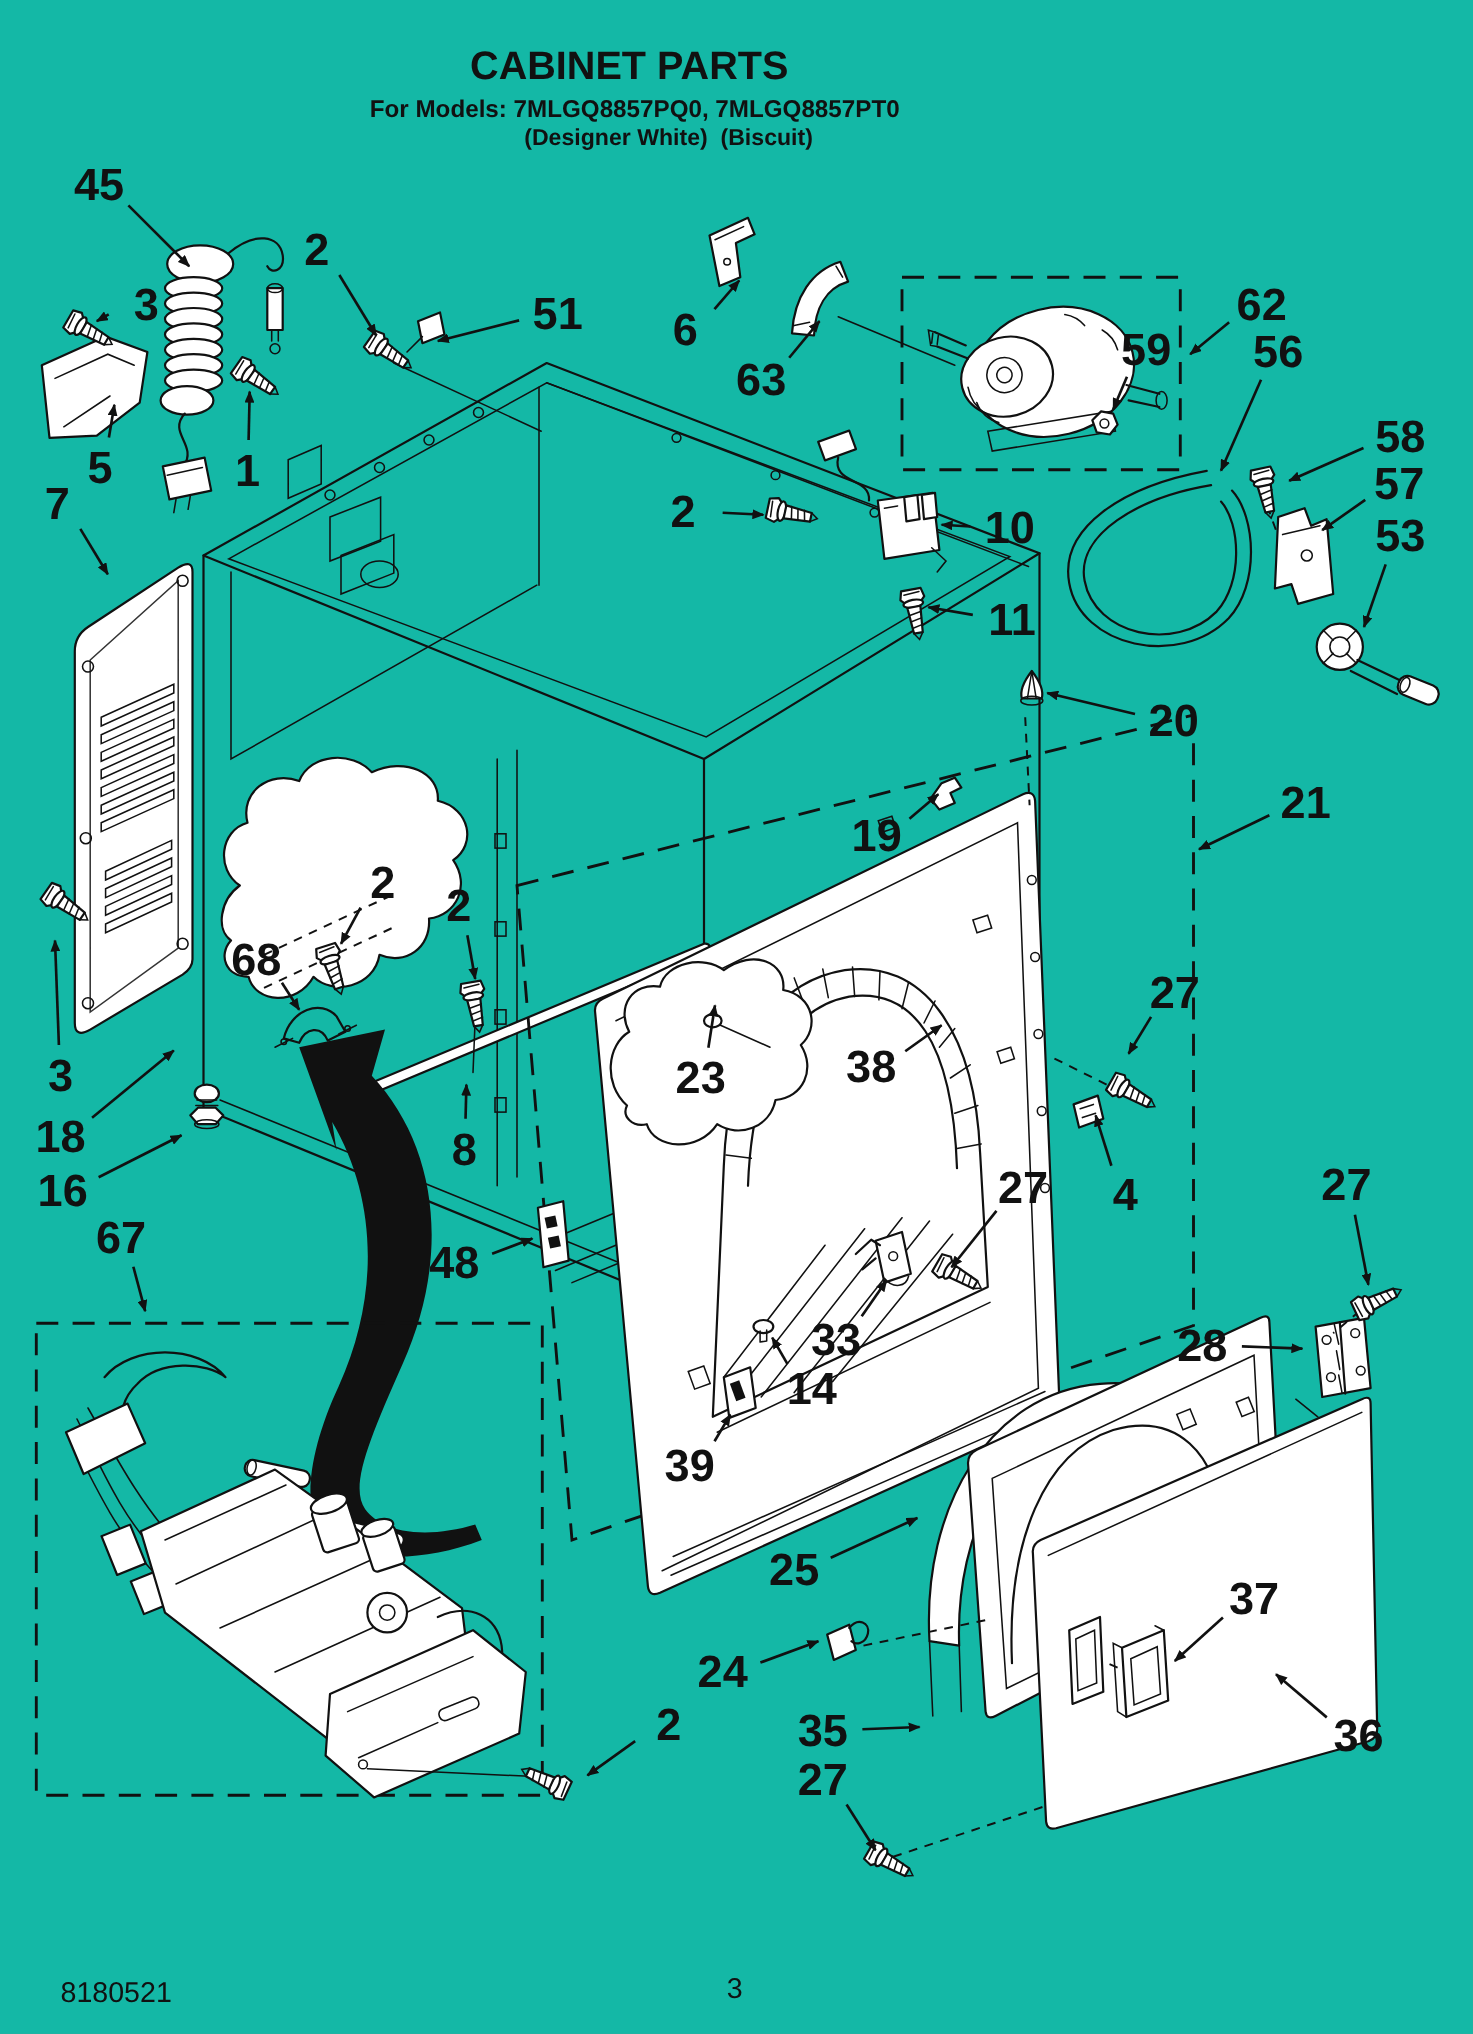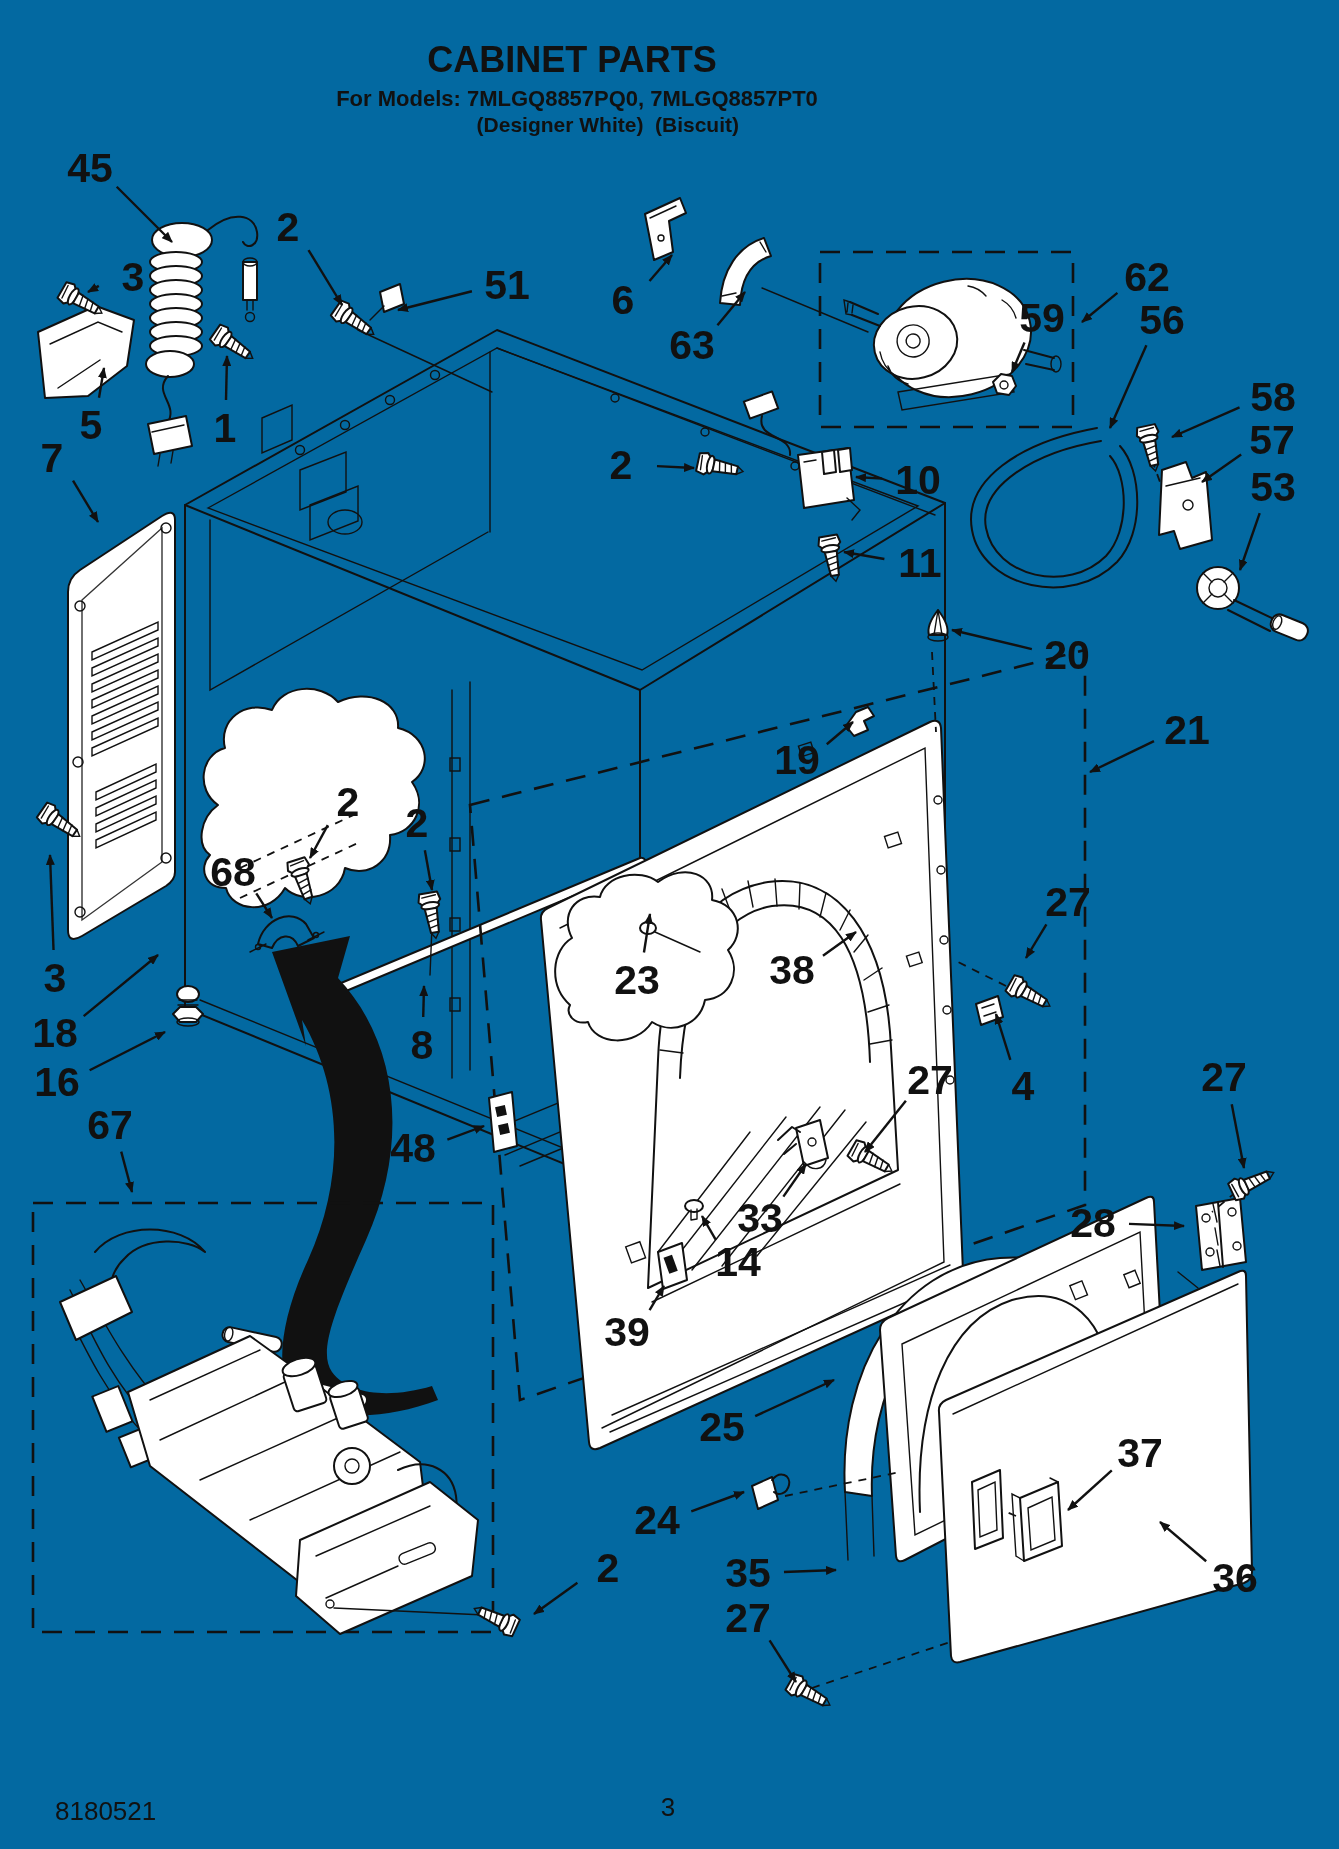--- a/index.html
+++ b/index.html
@@ -1,18 +1,18 @@
 <!DOCTYPE html>
 <html><head>
 <meta charset="utf-8">
 <style>
   html,body{margin:0;padding:0;background:#888;}
   .sheet{
     position:relative;width:1339px;height:1849px;margin:0 auto;
-    background:#0369a1;font-family:"Liberation Sans","DejaVu Sans",sans-serif;
+    background:#14b8a6;font-family:"Liberation Sans","DejaVu Sans",sans-serif;
     overflow:hidden;
   }
   svg{display:block;position:absolute;left:0;top:0;}
   .ink{stroke:#111;fill:none;stroke-width:2;stroke-linecap:round;stroke-linejoin:round;}
   .ink-thin{stroke:#111;fill:none;stroke-width:1.4;stroke-linecap:round;}
   .white-fill{fill:#fff;stroke:#111;stroke-width:2;stroke-linejoin:round;}
   .dashed{stroke:#111;fill:none;stroke-width:2.6;stroke-dasharray:20 13;}
   .dashed-sm{stroke:#111;fill:none;stroke-width:1.8;stroke-dasharray:8 7;}
   .blackfill{fill:#111;stroke:none;}
   text{fill:#111;}

